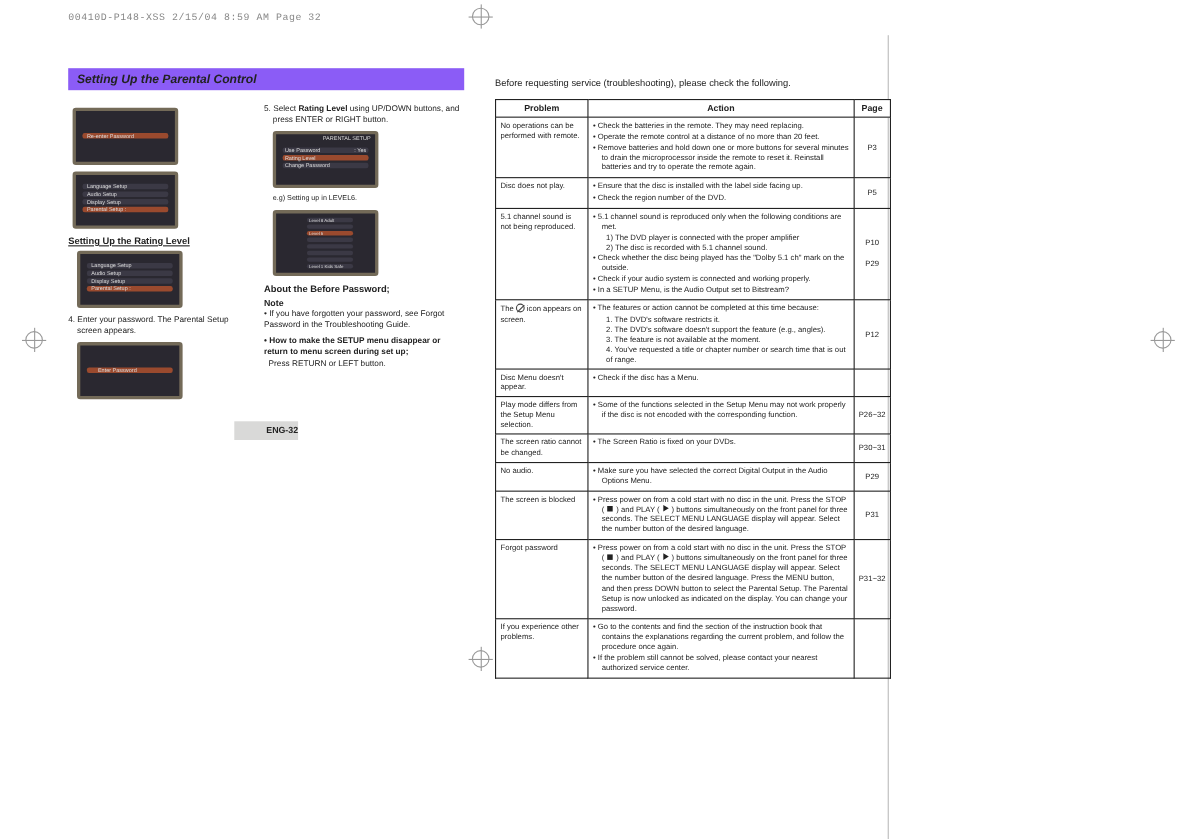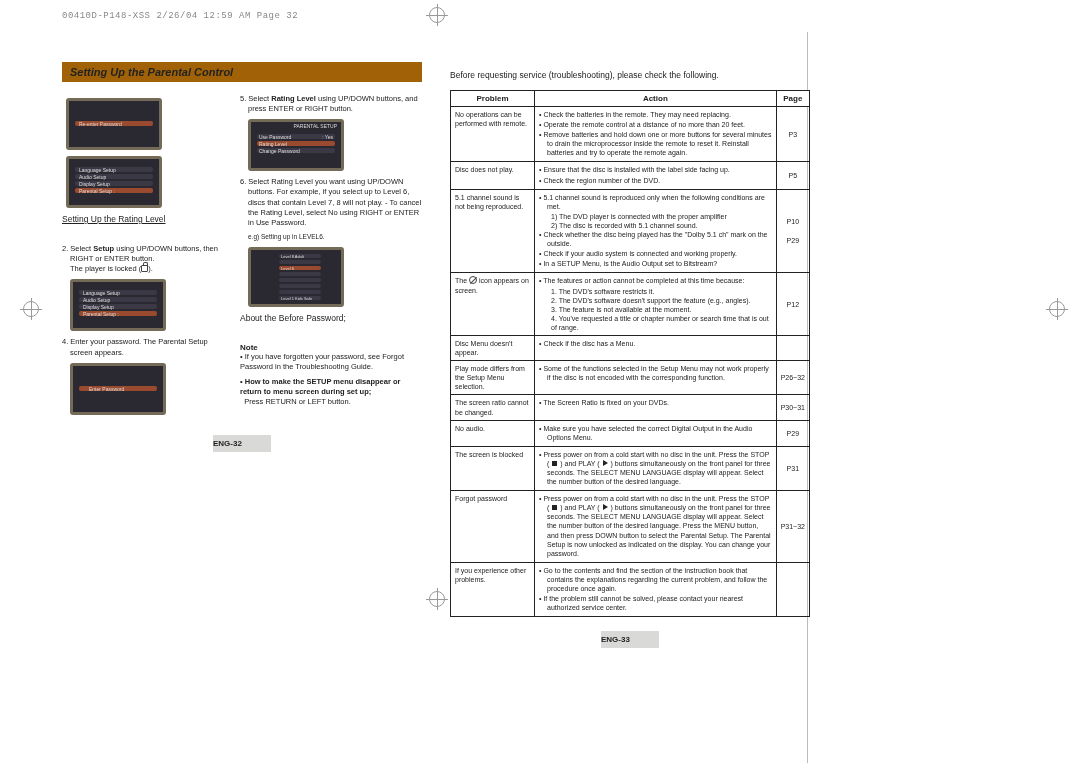--- a/index.html
+++ b/index.html
@@ -40,21 +40,21 @@
 
   .spread {
     position: absolute;
     top: 62px; left: 62px;
     width: 750px;
     display: flex;
     gap: 28px;
   }
   .page { width: 360px; }
   .section-title {
-    background: #a16207;
+    background: #8b5cf6;
     padding: 4px 8px;
     font-weight: bold;
     font-style: italic;
     font-size: 11px;
     color: #222;
     margin-bottom: 12px;
   }
   .two-col { display: flex; gap: 10px; }
   .col-l { width: 168px; }
   .col-r { width: 182px; }
@@ -63,25 +63,25 @@
     background: #2a2830;
     border: 3px solid #736a58;
     border-radius: 3px;
     position: relative;
     margin: 4px 0 6px 4px;
     overflow: hidden;
   }
   .screenshot .bar { position:absolute; left:6px; right:6px; height:5px; background:#3b3945; border-radius:2px; }
   .screenshot .hl  { background:#9a4a2e; }
   .screenshot .txt { position:absolute; font-size:5px; color:#ddd; }
-  .sub-head { font-weight: normal; font-size: 8.5px; text-decoration: underline; margin: 6px 0 20px; }
+  .sub-head { font-weight: bold; font-size: 8.5px; text-decoration: underline; margin: 6px 0 4px; }
   .body-text { font-size: 7.5px; line-height: 1.35; margin-bottom: 5px; }
   .body-text.indent { padding-left: 8px; text-indent: -8px; }
   .note-head { font-weight: bold; font-size: 8px; margin-top:2px; }
-  .pg-num { display:inline-block; background:#d9d9d8; min-width:58px; text-align:left; font-weight:bold; font-size:8px; padding:4px 0; margin-top:14px; }
+  .pg-num { display:inline-block; background:#d9d9d8; min-width:58px; text-align:right; font-weight:bold; font-size:8px; padding:4px 0; margin-top:14px; }
 
   
   .ts-intro { font-size: 8.5px; margin: 8px 0 10px; }
   table.ts { border-collapse: collapse; width: 100%; font-size: 7px; }
   table.ts th { border:1px solid #222; padding:3px 4px; font-weight:bold; font-size:8px; text-align:center; background:#fff; }
   table.ts td { border:1px solid #222; padding:3px 4px; vertical-align:top; line-height:1.3; }
   table.ts td.page-cell { text-align:center; vertical-align:middle; width:32px; }
   table.ts td.prob { width:84px; }
   ul.act { list-style: none; padding-left: 0; }
   ul.act > li { padding-left: 8px; text-indent: -8px; margin-bottom: 1px; }
@@ -93,21 +93,21 @@
   }
   .lockicon::before { content:""; position:absolute; top:-4px; left:1px; width:3px; height:3px; border:1px solid #444; border-bottom:none; border-radius:2px 2px 0 0; }
   .noicon { display:inline-block; width:8px; height:8px; border:1px solid #444; border-radius:50%; position:relative; vertical-align:-1px;}
   .noicon::before { content:""; position:absolute; left:-1px; top:3px; width:9px; height:1px; background:#444; transform:rotate(-45deg);}
   .sqicon { display:inline-block; width:5px; height:5px; background:#222; vertical-align:0; margin:0 1px;}
   .playicon { display:inline-block; width:0; height:0; border-left:5px solid #222; border-top:3px solid transparent; border-bottom:3px solid transparent; vertical-align:0; margin:0 1px;}
 </style>
 </head>
 <body>
 
-<div class="print-header">00410D-P148-XSS  2/26/04 12:59 AM  Page 32</div>
+<div class="print-header">00410D-P148-XSS  2/15/04 8:59 AM  Page 32</div>
 
 <div class="regmark reg-top">
     <span class="circ"></span>
   </div>
 <div class="regmark reg-bottom">
     <span class="circ"></span>
   </div>
 <div class="regmark reg-left">
     <span class="circ"></span>
   </div>
@@ -135,21 +135,20 @@
           <div class="bar" style="top:15px;"></div>
           <div class="bar" style="top:22px;"></div>
           <div class="bar hl" style="top:29px;"></div>
           <span class="txt" style="left:10px;top:8px;">Language Setup</span>
           <span class="txt" style="left:10px;top:15px;">Audio Setup</span>
           <span class="txt" style="left:10px;top:22px;">Display Setup</span>
           <span class="txt" style="left:10px;top:29px;">Parental Setup :</span>
         </div>
 
         <div class="sub-head">Setting Up the Rating Level</div>
-        <div class="body-text indent">2. Select <b>Setup</b> using UP/DOWN buttons, then RIGHT or ENTER button.<br>The player is locked (<span class="lockicon"></span>).</div>
 
         <div class="screenshot" style="margin-left:8px;">
           <div class="bar" style="top:8px;"></div>
           <div class="bar" style="top:15px;"></div>
           <div class="bar" style="top:22px;"></div>
           <div class="bar hl" style="top:29px;"></div>
           <span class="txt" style="left:10px;top:8px;">Language Setup</span>
           <span class="txt" style="left:10px;top:15px;">Audio Setup</span>
           <span class="txt" style="left:10px;top:22px;">Display Setup</span>
           <span class="txt" style="left:10px;top:29px;">Parental Setup :</span>
@@ -171,21 +170,20 @@
           <span class="txt" style="right:4px;top:1px;font-size:5px;">PARENTAL SETUP</span>
           <div class="bar" style="top:12px;"></div>
           <div class="bar hl" style="top:19px;"></div>
           <div class="bar" style="top:26px;"></div>
           <span class="txt" style="left:8px;top:12px;">Use Password</span>
           <span class="txt" style="right:8px;top:12px;">: Yes</span>
           <span class="txt" style="left:8px;top:19px;">Rating Level</span>
           <span class="txt" style="left:8px;top:26px;">Change Password</span>
         </div>
 
-        <div class="body-text indent">6. Select Rating Level you want using UP/DOWN buttons. For example, if you select up to Level 6, discs that contain Level 7, 8 will not play.  - To cancel the Rating Level, select No using RIGHT or ENTER in Use Password.</div>
         <div class="body-text" style="font-size:6.5px;padding-left:8px;">e.g) Setting up in LEVEL6.</div>
 
         <div class="screenshot" style="margin-left:8px;height:60px;">
           <div class="bar" style="top:4px;left:28px;right:20px;height:4px;"></div>
           <div class="bar" style="top:10px;left:28px;right:20px;height:4px;"></div>
           <div class="bar hl" style="top:16px;left:28px;right:20px;height:4px;"></div>
           <div class="bar" style="top:22px;left:28px;right:20px;height:4px;"></div>
           <div class="bar" style="top:28px;left:28px;right:20px;height:4px;"></div>
           <div class="bar" style="top:34px;left:28px;right:20px;height:4px;"></div>
           <div class="bar" style="top:40px;left:28px;right:20px;height:4px;"></div>
@@ -326,16 +324,15 @@
               <ul class="act">
                 <li>Go to the contents and find the section of the instruction book that contains the explanations regarding the current problem, and follow the procedure once again.</li>
                 <li>If the problem still cannot be solved, please contact your nearest authorized service center.</li>
               </ul>
             </td>
             <td class="page-cell"></td>
           </tr>
         </tbody>
     </table>
 
-    <div class="pg-num-wrap"><span class="pg-num">ENG-33</span></div>
   </div>
 
 </div>
 
 </body></html>

